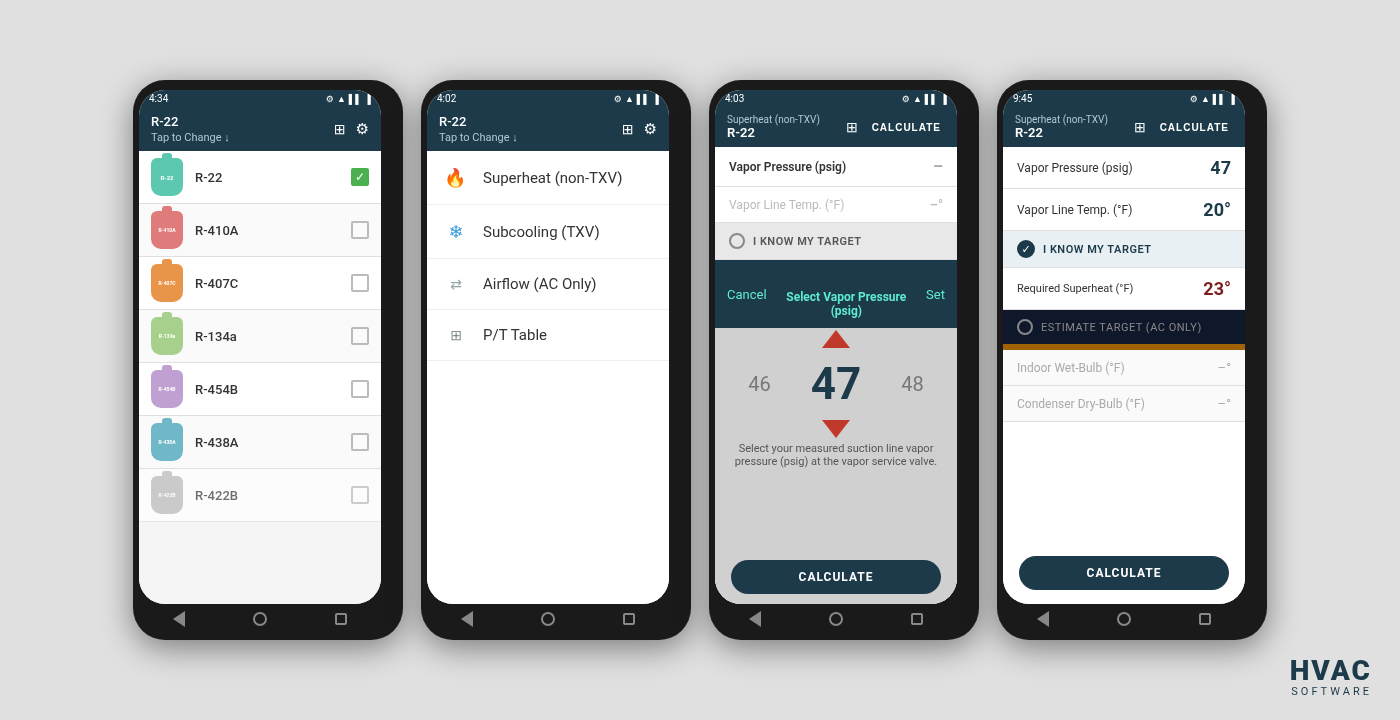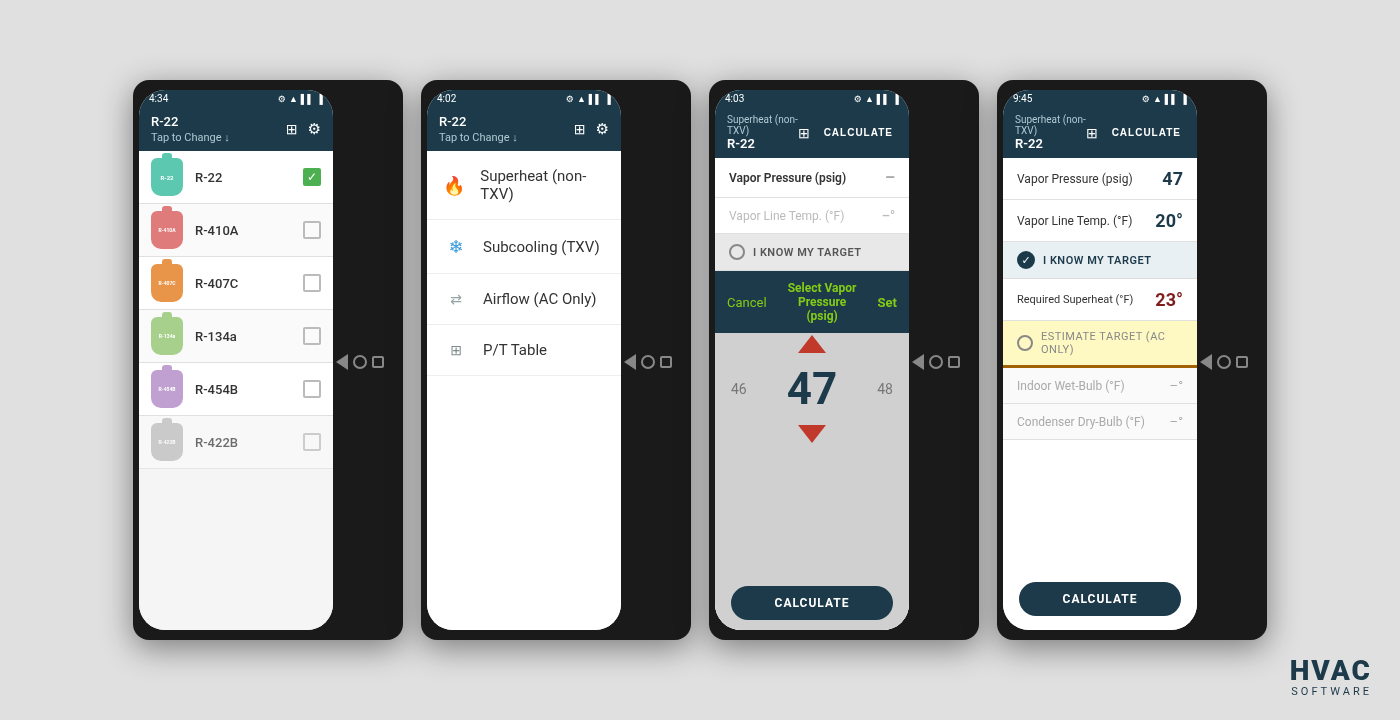--- a/index.html
+++ b/index.html
@@ -27,27 +27,27 @@
       gap: 18px;
       align-items: center;
       justify-content: center;
     }
 
     
     .phone {
       width: 270px;
       height: 560px;
       background: #1a1a1a;
-      border-radius: 16px;
+      border-radius: 32px;
       position: relative;
       box-shadow: 0 8px 32px rgba(0,0,0,0.45);
       display: flex;
-      flex-direction: row;
+      flex-direction: column;
       overflow: hidden;
-      padding: 10px 16px 10px 6px;
+      padding: 10px 22px 10px 6px;
     }
     .phone-inner {
       flex: 1;
       background: #fff;
       border-radius: 26px;
       overflow: hidden;
       display: flex;
       flex-direction: column;
     }
     .phone-bottom-bar {
@@ -157,37 +157,37 @@
       display: flex; align-items: center;
       padding: 10px 14px;
       background: #e8e8e8;
       border-bottom: 1px solid #ddd;
     }
     .radio-outer { width: 16px; height: 16px; border-radius: 50%; border: 2px solid #888; margin-right: 8px; display: flex; align-items: center; justify-content: center; flex-shrink: 0; }
     .iknow-label { font-size: 11px; color: #555; font-weight: 600; letter-spacing: 0.5px; }
 
     .picker-header {
       background: #1c3a4a;
-      color: #84cc16;
+      color: #5eead4;
       text-align: center;
       padding: 10px 8px;
       font-size: 13px;
       font-weight: bold;
     }
     .picker-area {
       display: flex; align-items: center; justify-content: center;
       background: #d0d0d0;
       padding: 20px 10px 10px;
       position: relative;
     }
     .picker-value-large {
       font-size: 44px; font-weight: bold; color: #1c3a4a;
       margin: 0 30px;
     }
-    .picker-value-side { font-size: 14px; color: #777; margin: 4px 10px; }
+    .picker-value-side { font-size: 20px; color: #777; margin: 4px 10px; }
     .picker-arrow-up {
       width: 0; height: 0;
       border-left: 14px solid transparent;
       border-right: 14px solid transparent;
       border-bottom: 18px solid #c0392b;
       position: absolute; top: 2px; left: 50%; transform: translateX(-50%);
     }
     .picker-arrow-down {
       width: 0; height: 0;
       border-left: 14px solid transparent;
@@ -242,22 +242,22 @@
       padding: 10px 14px;
       border-bottom: 1px solid #e0e0e0;
       background: #fff;
     }
     .req-label { flex: 1; font-size: 11px; color: #333; }
     .req-value { font-size: 18px; font-weight: bold; color: #7f1d1d; }
 
     .estimate-row {
       display: flex; align-items: center;
       padding: 9px 14px;
-      background: #fef9c3;
-      border-bottom: 3px solid #a16207;
+      background: #0f172a;
+      border-bottom: 6px solid #a16207;
     }
     .estimate-label { font-size: 11px; color: #888; letter-spacing: 0.5px; }
 
     .grayed-row {
       display: flex; align-items: center;
       padding: 10px 14px;
       border-bottom: 1px solid #e0e0e0;
       background: #fafafa;
     }
     .grayed-label { flex: 1; font-size: 12px; color: #aaa; }
@@ -364,20 +364,28 @@
 
           <div class="refrig-item">
             <div class="refrig-bottle" style="background:#c0a0d0;">
               <div class="bottle-neck" style="background:#c0a0d0;"></div>
               <span style="font-size:5px;font-weight:bold;">R-454B</span>
             </div>
             <span class="refrig-name">R-454B</span>
             <div class="refrig-check"></div>
           </div>
 
+          <div class="refrig-item">
+            <div class="refrig-bottle" style="background:#70b8c8;">
+              <div class="bottle-neck" style="background:#70b8c8;"></div>
+              <span style="font-size:5px;font-weight:bold;">R-438A</span>
+            </div>
+            <span class="refrig-name">R-438A</span>
+            <div class="refrig-check"></div>
+          </div>
 
           <div class="refrig-item" style="opacity:0.7;">
             <div class="refrig-bottle" style="background:#b8b8b8;">
               <div class="bottle-neck" style="background:#b8b8b8;"></div>
               <span style="font-size:5px;font-weight:bold;">R-422B</span>
             </div>
             <span class="refrig-name">R-422B</span>
             <div class="refrig-check"></div>
           </div>
         </div>
@@ -487,33 +495,36 @@
           </div>
 
           <div class="iknow-row">
             <div class="radio-outer"></div>
             <span class="iknow-label">I KNOW MY TARGET</span>
           </div>
 
           <div class="picker-header">
             <div style="display:flex;justify-content:space-between;align-items:center;padding:0 4px;">
               <span style="font-weight:400;font-size:13px;">Cancel</span>
-              <span style="font-size:12px;">Select Vapor Pressure<br>(psig)</span>
-              <span style="font-weight:700;font-size:13px;">Set</span>
+              <span style="font-size:12px;margin-top:20px;">Select Vapor Pressure<br>(psig)</span>
+              <span style="font-weight:400;font-size:13px;">Set</span>
             </div>
           </div>
 
           <div class="picker-area" style="position:relative; padding-top:30px; padding-bottom:24px;">
             <div class="picker-arrow-up"></div>
             <span class="picker-value-side">46</span>
             <span class="picker-value-large">47</span>
             <span class="picker-value-side">48</span>
             <div class="picker-arrow-down"></div>
           </div>
 
+          <div class="picker-hint">
+            Select your measured suction line vapor<br>pressure (psig) at the vapor service valve.
+          </div>
           <div class="spacer"></div>
 
           <div class="calc-btn-container">
             <div class="calc-btn">CALCULATE</div>
           </div>
         </div>
       </div>
       <div class="phone-bottom-bar">
         <div class="nav-btn">
             <div class="nav-triangle"></div>

